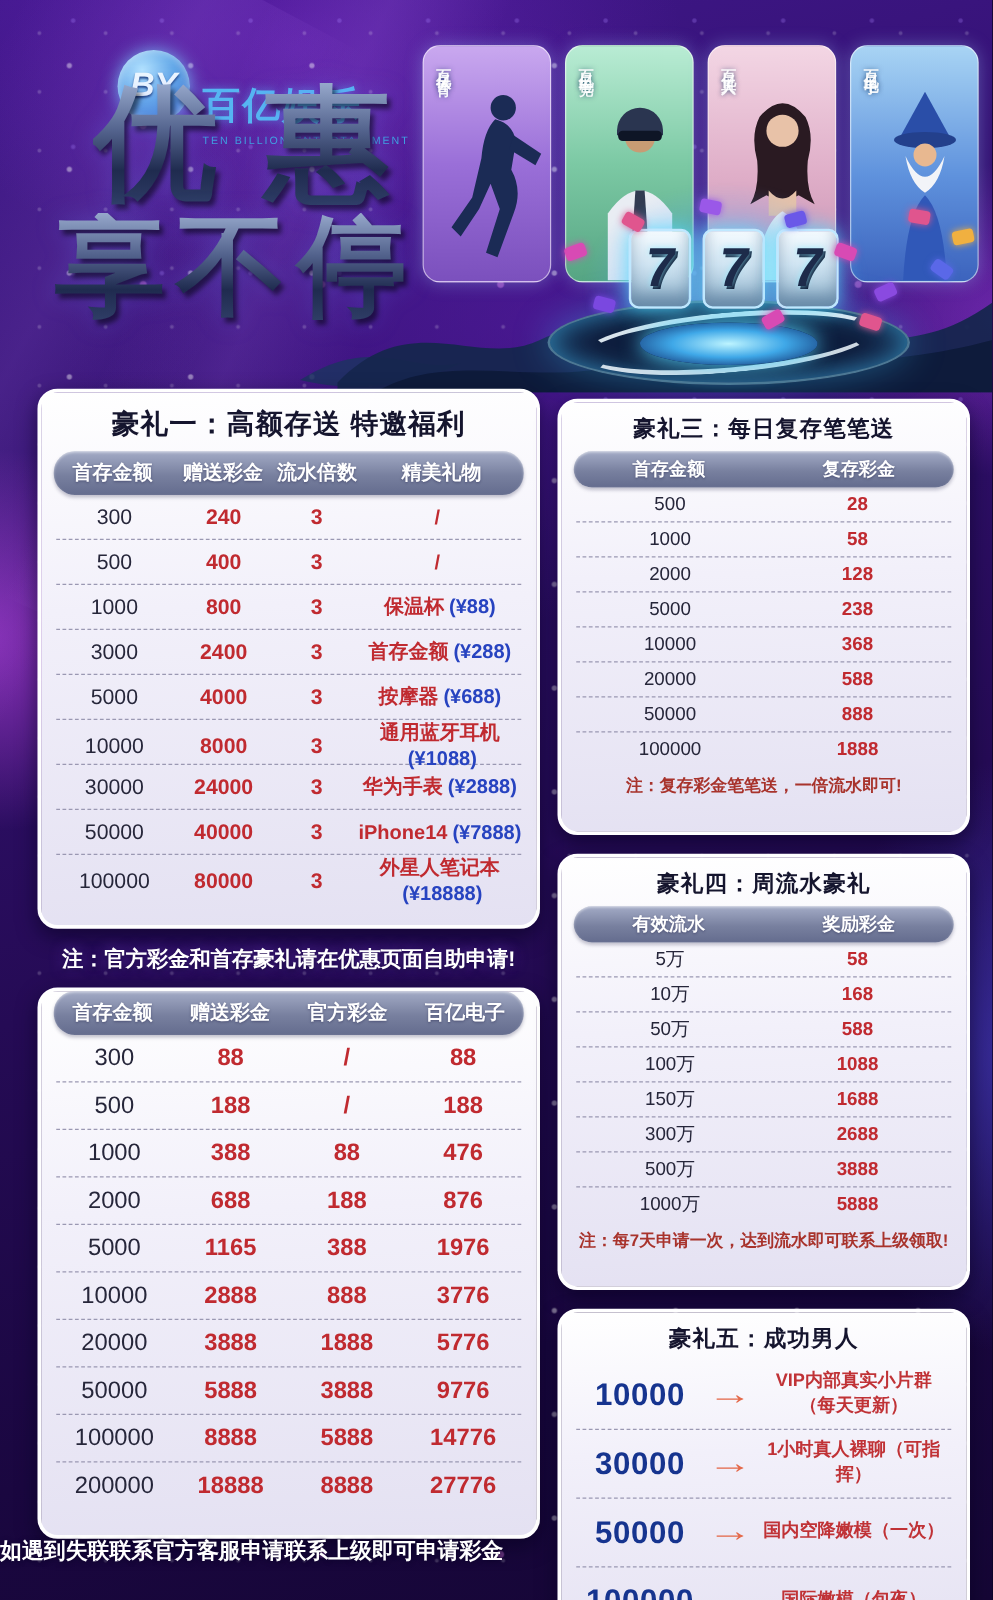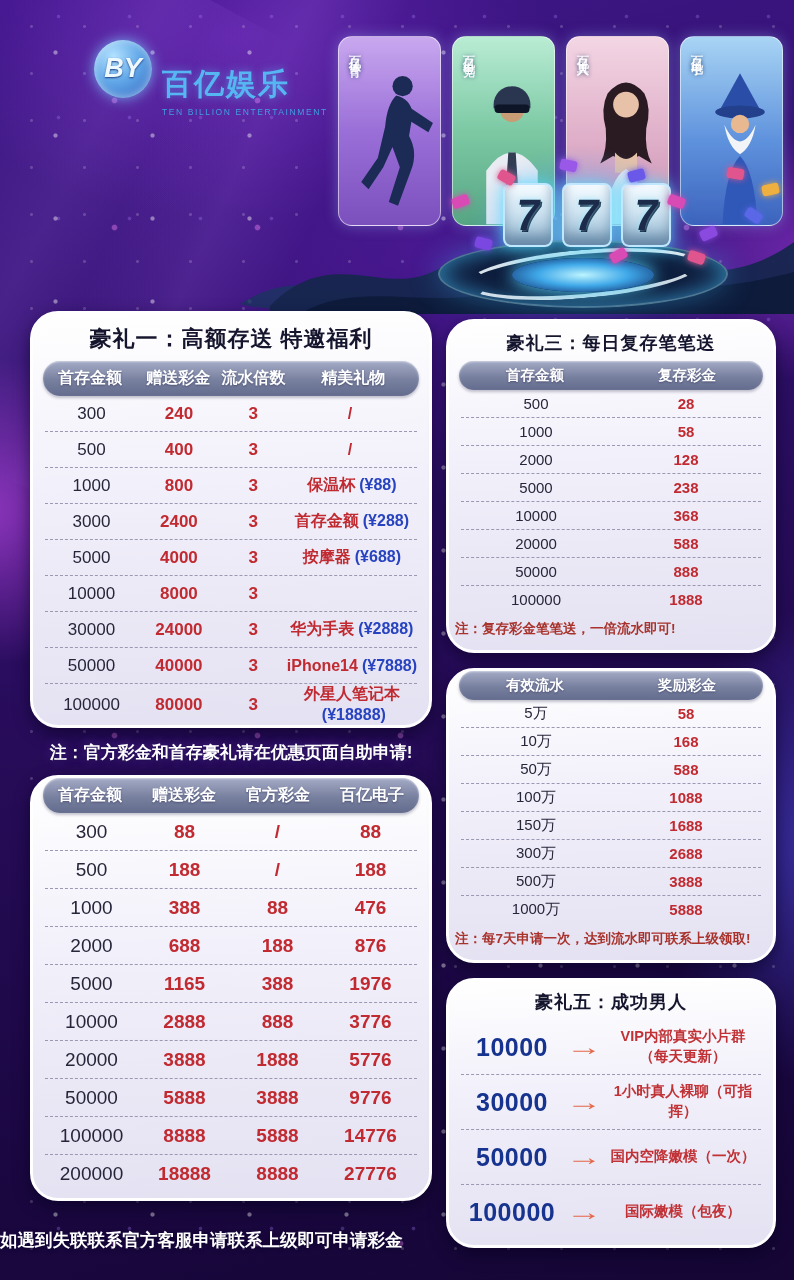--- a/index.html
+++ b/index.html
@@ -70,22 +70,22 @@
     border:4px solid transparent;border-top-color:rgba(240,250,255,.9);border-bottom-color:rgba(240,250,255,.85);transform:rotate(-5deg);}
   .platform::after{content:'';position:absolute;left:72px;right:72px;top:16px;bottom:14px;border-radius:50%;
     background:radial-gradient(ellipse, #bdf4ff 0%, #3fa8e8 45%, #1b4a8a 82%);box-shadow:0 0 18px #54d8ff;filter:blur(.5px);}
   .chip{position:absolute;width:17px;height:11px;border-radius:3px;z-index:3;}
 
   main{position:absolute;inset:0;z-index:4;}
   .col-left{position:absolute;left:30px;top:311px;width:402px;}
   .col-right{position:absolute;left:446px;top:319px;width:330px;display:flex;flex-direction:column;gap:15px;}
 
   .panel{background:linear-gradient(178deg,#ffffff 0%,#f2f0fa 40%,#e4e1f2 100%);
-    border:3px solid #ffffff;border-radius:28px;box-shadow:0 6px 16px rgba(5,0,30,.55);
-    padding-bottom:6px;}
+    border:3px solid #ffffff;border-radius:16px;box-shadow:0 6px 16px rgba(5,0,30,.55);
+    padding-bottom:21px;}
   .ptitle{margin:0;text-align:center;font-weight:900;color:#15152e;padding:10px 0 7px;letter-spacing:1px;}
   .col-left .panel .ptitle{font-size:22px;}
   .col-right .panel .ptitle{font-size:18px;padding:9px 0 6px;}
   .hbar{margin:0 10px;border-radius:17px;align-items:center;
     background:linear-gradient(180deg,#a3abc6 0%,#78809f 55%,#646c8e 100%);
     box-shadow:inset 0 1px 2px rgba(255,255,255,.5),0 2px 3px rgba(20,20,60,.25);}
   .hcell{text-align:center;font-weight:900;color:#fff;text-shadow:0 1px 2px rgba(30,30,70,.45);}
   .col-left .hbar{height:35px;}
   .col-left .hcell{font-size:16px;}
   .col-right .hbar{height:29px;}
@@ -100,21 +100,21 @@
   .grid-t5h{display:grid;grid-template-columns:38% 62%;}
   .grid-t5{display:grid;grid-template-columns:34% 14% 52%;}
   #panel-t1 .row{height:35px;font-size:17px;}
   #panel-t2 .row{height:37px;font-size:19px;}
   #panel-t3 .row,#panel-t4 .row{height:27px;font-size:15px;}
   #panel-t5 .row{min-height:46px;padding:4px 0;}
   .dark{color:#26263a;font-weight:400;}
   .red{color:#c02a30;font-weight:600;}
   .blue{color:#2743c0;font-weight:600;font-style:normal;margin-left:4px;}
   .gift b{font-style:normal;font-weight:700;font-size:16px;}
-  .pnote{color:#a8332c;font-weight:700;font-size:13.5px;padding:7px 6px 6px;}
+  .pnote{text-align:center;color:#a8332c;font-weight:700;font-size:13.5px;padding:7px 6px 6px;}
   .white-note{margin:13px 0 11px;text-align:center;color:#ffffff;font-weight:700;font-size:17px;
     text-shadow:0 1px 4px rgba(10,0,40,.7),0 0 10px rgba(150,80,255,.5);}
   .amount{color:#16348f;font-weight:900;font-size:25px;letter-spacing:.5px;}
   .arrow{color:#e4694a;font-weight:700;font-size:24px;transform:scaleX(1.5);}
   .benefit{color:#c03236;font-weight:700;font-size:14.5px;white-space:pre-line;line-height:1.35;}
   .footer{position:absolute;left:0;top:1228px;width:794px;text-align:left;z-index:4;
     color:#fff;font-weight:700;font-size:17.5px;text-shadow:0 1px 4px rgba(10,0,40,.8);}
 </style>
 </head>
 <body>
@@ -134,20 +134,24 @@
     <div class="logo">
       <div class="logo-circle">
         <span>BY</span>
       </div>
       <div class="logo-text">
         <div class="logo-cn">百亿娱乐</div>
         <div class="logo-en">TEN BILLION ENTERTAINMENT</div>
       </div>
     </div>
 
+    <div class="hero-title">
+      <div class="t1">优惠</div>
+      <div class="t2">享不停</div>
+    </div>
 
     <div class="cards">
       <div class="gcard">
         <span class="vlabel">百亿体育</span>
         <svg class="fig" viewBox="0 0 100 170">
           <circle cx="55" cy="20" r="11" fill="#1b2b55"></circle>
           <path d="M48 30 Q64 34 66 50 L62 74 Q72 92 64 112 L50 150 L40 146 L52 108 L44 86 L34 108 L18 132 L10 124 L28 98 L36 64 Q38 40 48 30 Z" fill="#1b2b55"></path>
           <path d="M64 44 L88 60 L83 70 L60 56 Z" fill="#1b2b55"></path>
         </svg>
       </div>
@@ -251,20 +255,21 @@
             <div class="row grid-t1">
             <span class="dark">5000</span>
             <span class="red">4000</span>
             <span class="red">3</span>
             <span class="gift"><b class="red">按摩器</b><b class="blue">(¥688)</b></span>
           </div>
             <div class="row grid-t1">
             <span class="dark">10000</span>
             <span class="red">8000</span>
             <span class="red">3</span>
+            <span class="gift"><b class="red">通用蓝牙耳机</b><b class="blue">(¥1088)</b></span>
           </div>
             <div class="row grid-t1">
             <span class="dark">30000</span>
             <span class="red">24000</span>
             <span class="red">3</span>
             <span class="gift"><b class="red">华为手表</b><b class="blue">(¥2888)</b></span>
           </div>
             <div class="row grid-t1">
             <span class="dark">50000</span>
             <span class="red">40000</span>
@@ -398,20 +403,21 @@
           </div>
             <div class="row grid-2">
             <span class="dark">100000</span>
             <span class="red">1888</span>
           </div>
           </div>
         <div class="pnote">注：复存彩金笔笔送，一倍流水即可!</div>
       </section>
 
       <section class="panel" id="panel-t4">
+        <h2 class="ptitle">豪礼四：周流水豪礼</h2>
         <div class="hbar grid-2">
 
         <span class="hcell">有效流水</span>
             <span class="hcell">奖励彩金</span>
           </div>
         <div class="rows">
 
         <div class="row grid-2">
             <span class="dark">5万</span>
             <span class="red">58</span>

